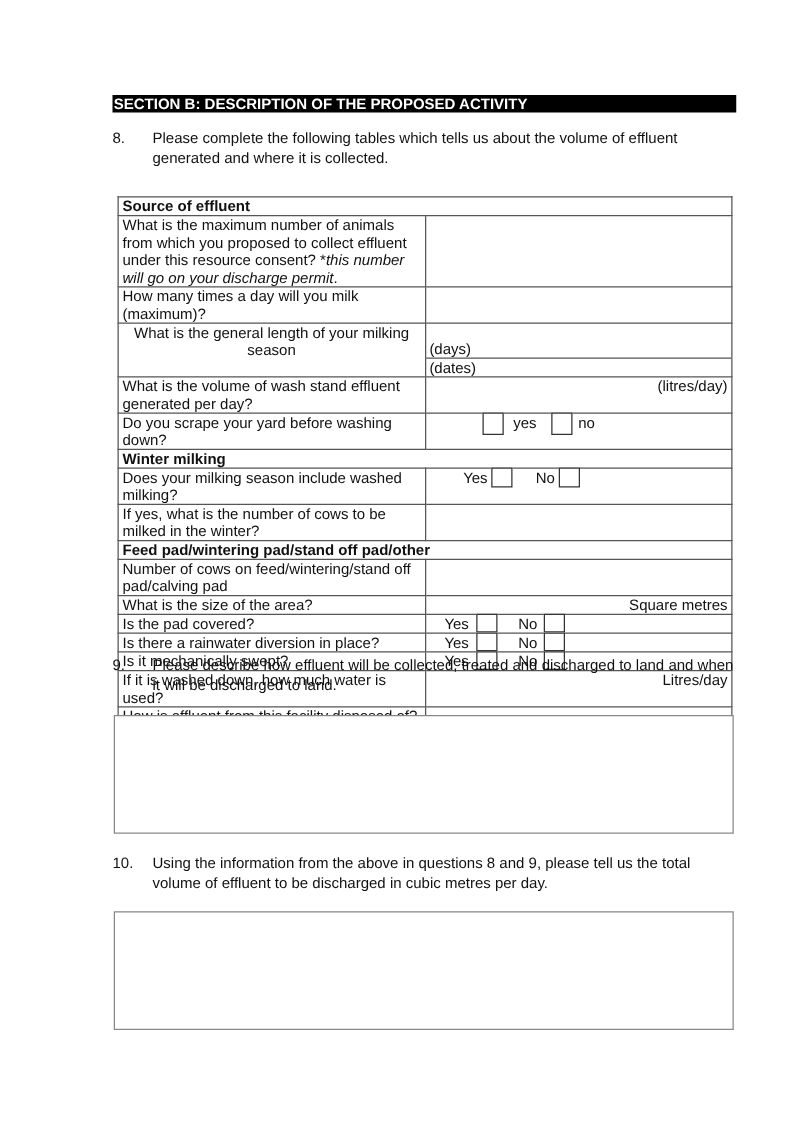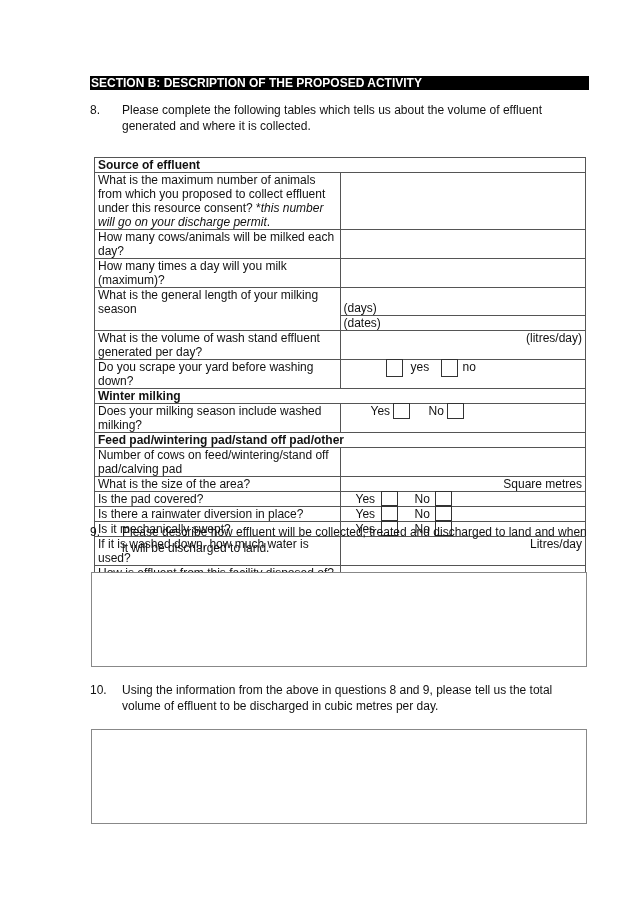--- a/index.html
+++ b/index.html
@@ -40,29 +40,25 @@
       <tr>
     <td colspan="2" class="hdr">Source of effluent</td>
   </tr>
   <tr>
     <td class="label">
       <span>What is the maximum number of animals from which you proposed to collect effluent under this resource consent? *</span><span class="ital">this number will go on your discharge permit</span><span>.</span>
     </td>
     <td class="ans"></td>
   </tr>
   <tr>
-    <td class="label">How many cows/animals will be milked each day?</td>
-    <td class="ans"></td>
-  </tr>
-  <tr>
     <td class="label">How many times a day will you milk (maximum)?</td>
     <td class="ans"></td>
   </tr>
   <tr>
-    <td class="label" style="height:42px;">What is the general length of your milking season</td>
+    <td class="label" style="height:42px;text-align:center;">What is the general length of your milking season</td>
     <td class="ans" style="vertical-align:bottom;">
       <div style="height:13px;"></div>
       <span class="sub">(days)</span>
       <span class="sub split">(dates)</span>
     </td>
   </tr>
   <tr>
     <td class="label">What is the volume of wash stand effluent generated per day?</td>
     <td class="ans"><span>(litres/day)</span></td>
   </tr>
@@ -83,20 +79,24 @@
   <tr>
     <td class="label">Does your milking season include washed milking?</td>
     <td class="ans" style="text-align:left;padding:0;">
       <div class="yn" style="position:relative;">
         <span style="position:absolute;left:30px;top:0;">Yes</span>
         <span class="cb" style="position:absolute;left:52px;top:-1px;height:16px;"></span>
         <span style="position:absolute;left:88px;top:0;">No</span>
         <span class="cb" style="position:absolute;left:106px;top:-1px;height:16px;"></span>
       </div>
     </td>
+  </tr>
+  <tr>
+    <td class="label">If yes, what is the number of cows to be milked in the winter?</td>
+    <td class="ans"></td>
   </tr>
   <tr>
     <td colspan="2" class="hdr">Feed pad/wintering pad/stand off pad/other</td>
   </tr>
   <tr>
     <td class="label">Number of cows on feed/wintering/stand off pad/calving pad</td>
     <td class="ans"></td>
   </tr>
   <tr>
     <td class="label">What is the size of the area?</td>

